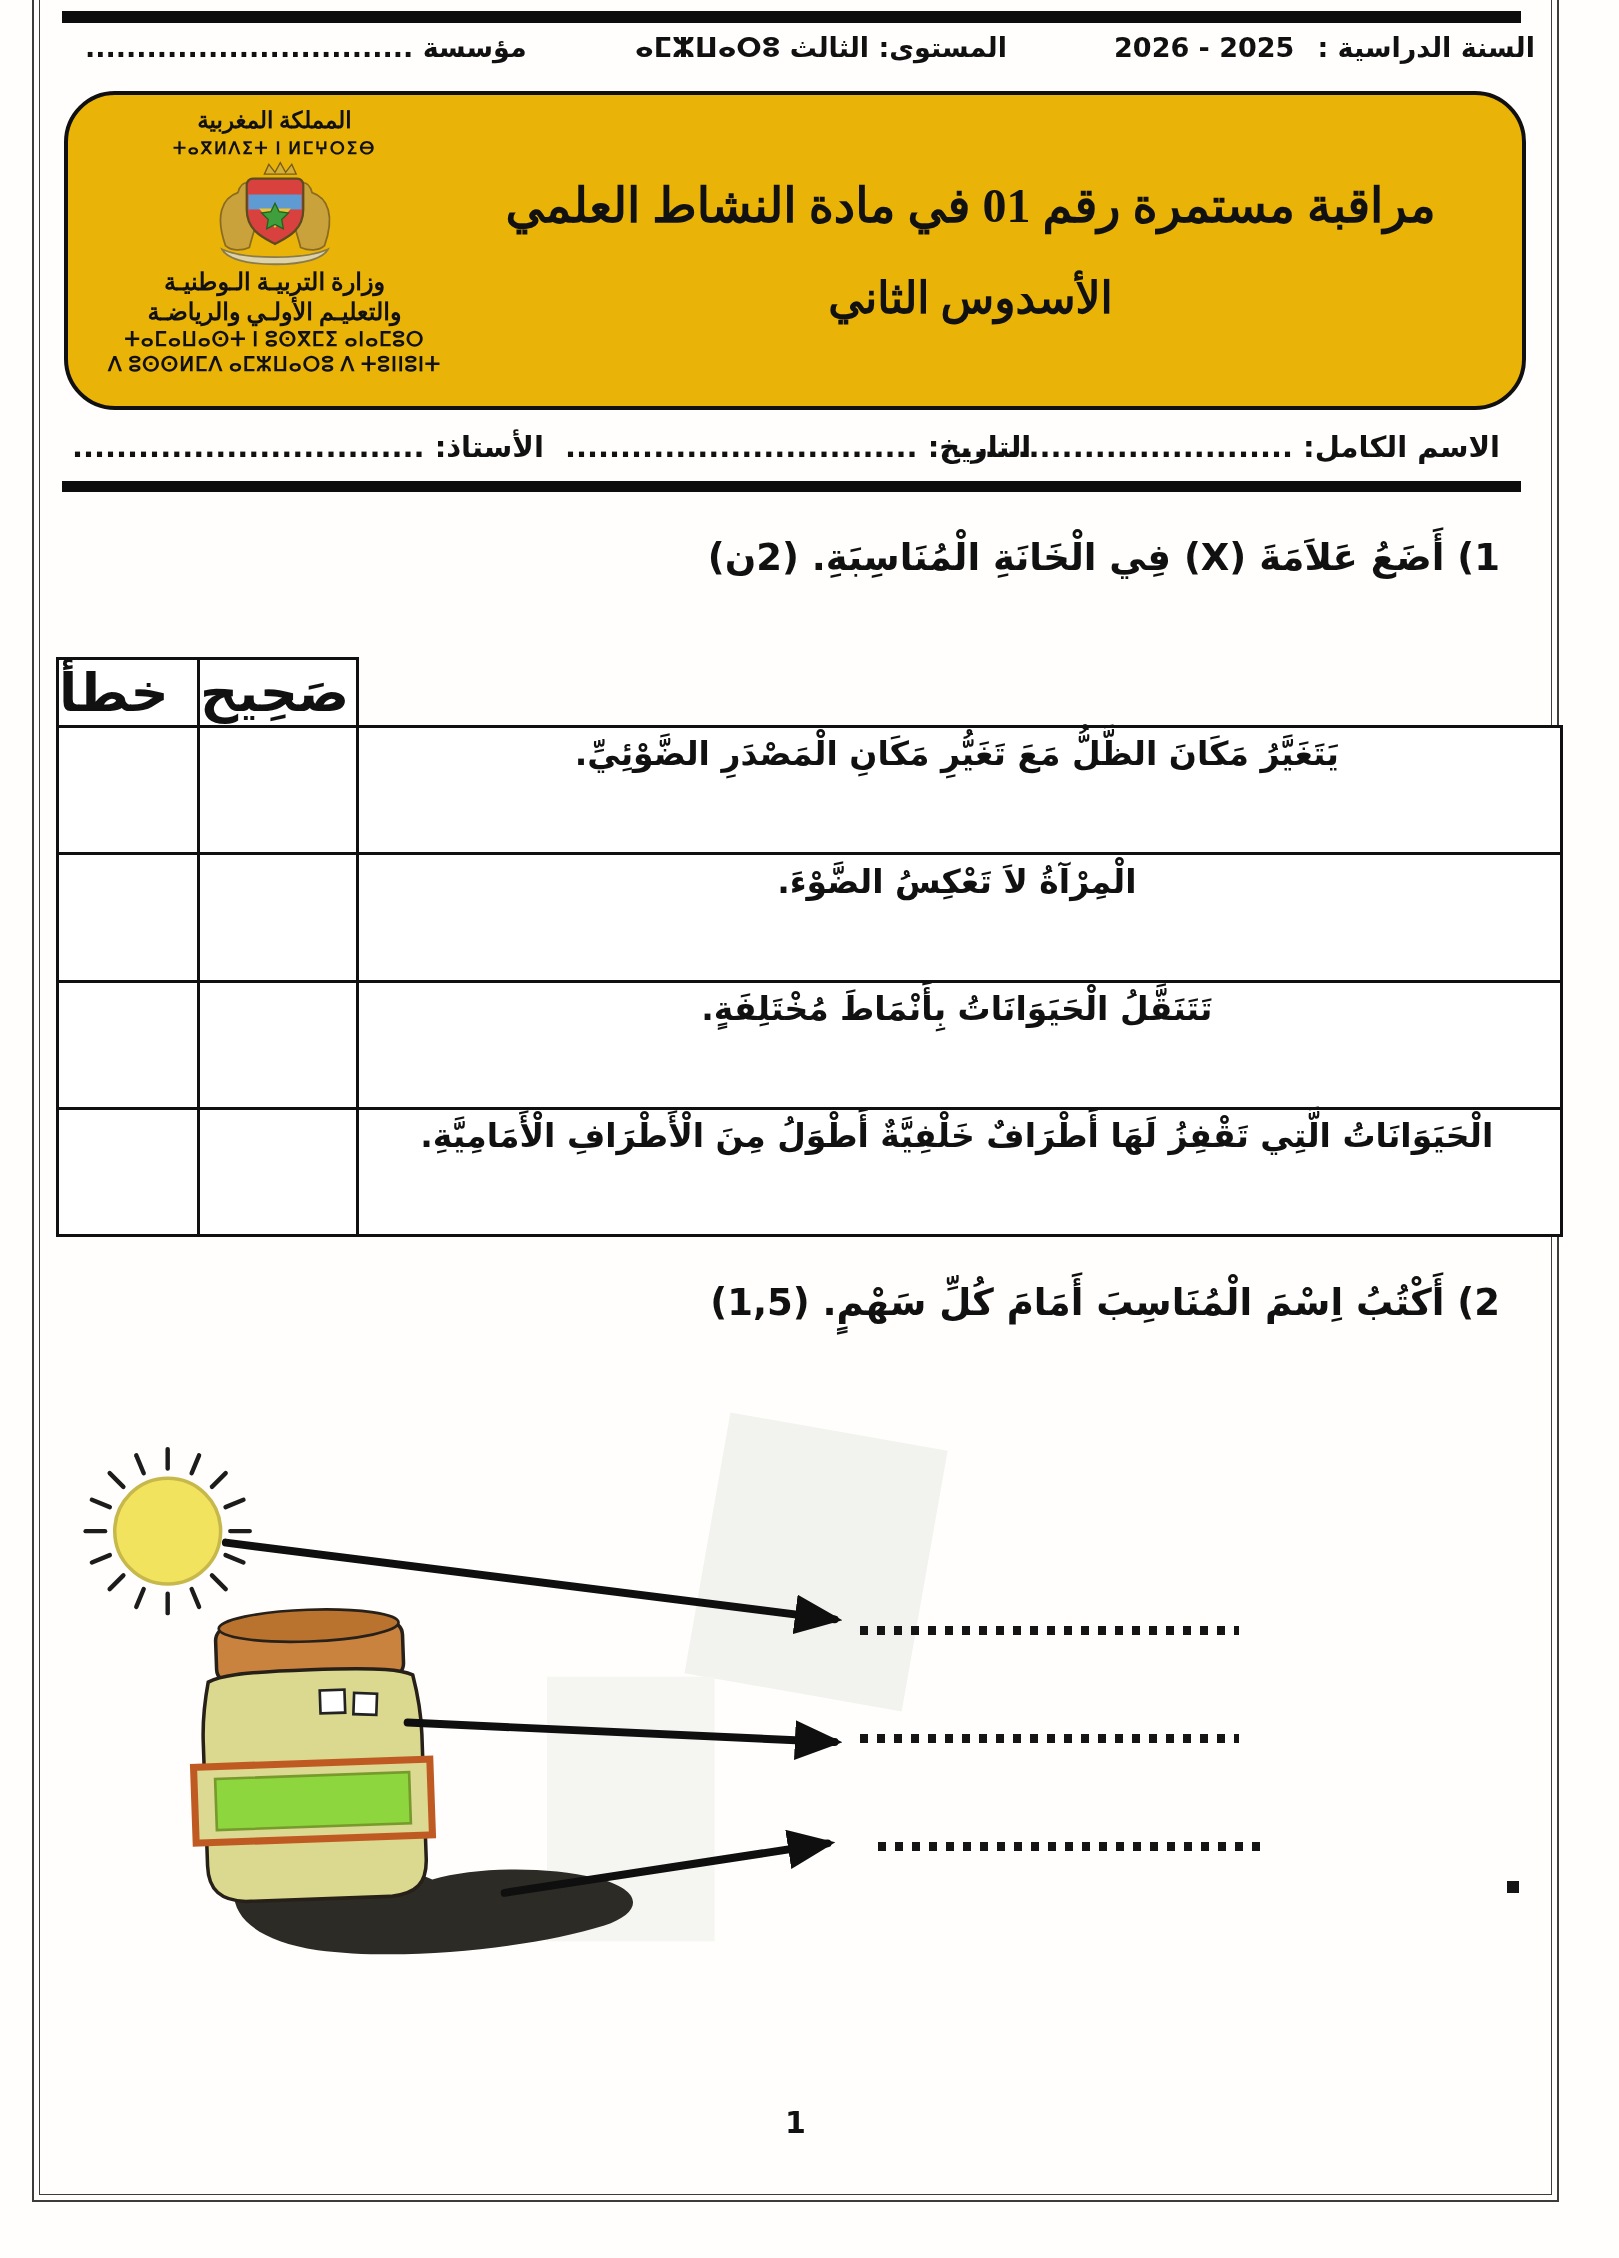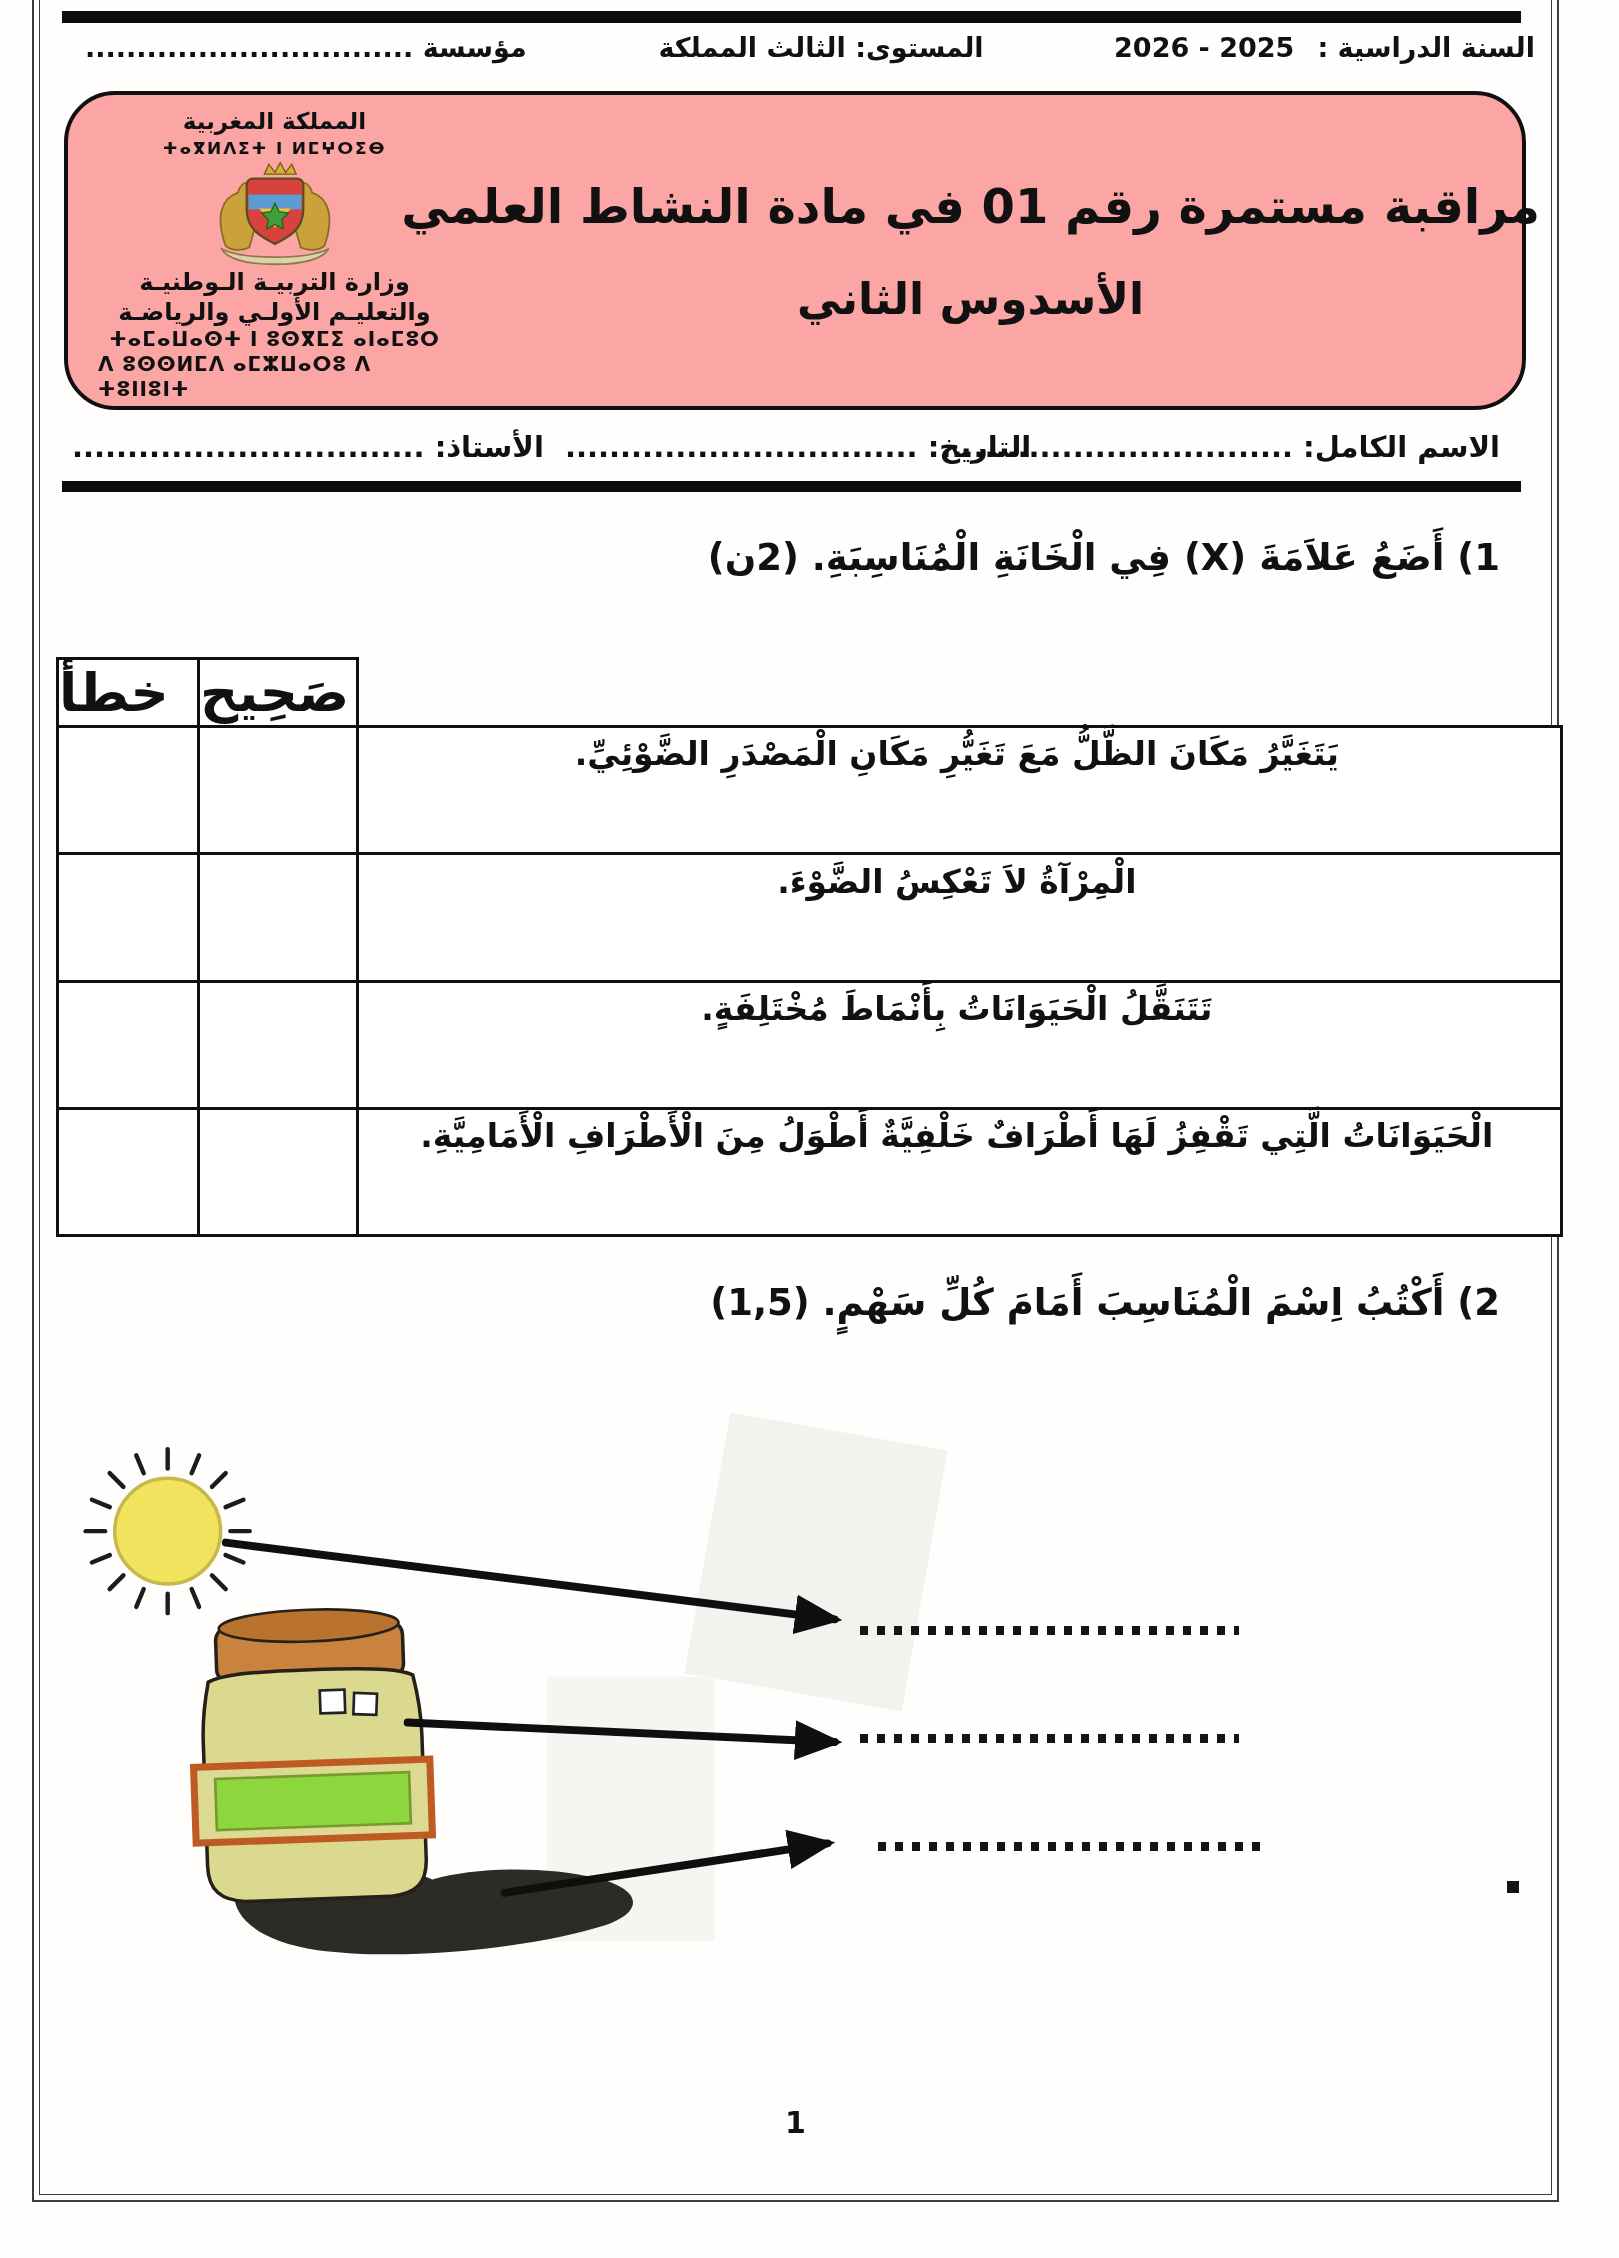--- a/index.html
+++ b/index.html
@@ -13,21 +13,21 @@
   .hr-thick{position:absolute;left:62px;top:481px;width:1459px;height:10.6px;background:#0d0d0d;}
 
   .meta{position:absolute;top:32px;font-size:27px;font-weight:bold;white-space:nowrap;}
   .meta .gap{display:inline-block;width:23px;}
   .meta-year{right:85px;}
   .meta-level{left:618px;width:406px;text-align:center;}
   .meta-inst{left:85px;}
   .dots{font-weight:bold;letter-spacing:0.9px;}
 
   .header-box{position:absolute;left:64px;top:91px;width:1454px;height:311px;
-              border:4.4px solid #101010;border-radius:51px;background:#fca5a5;}
+              border:4.4px solid #101010;border-radius:51px;background:#eab308;font-family:Liberation Serif, serif;}
   .logo{position:absolute;left:30px;top:12.4px;width:353px;display:flex;flex-direction:column;
         align-items:center;line-height:1.25;}
   .k-ar{font-size:23px;font-weight:bold;}
   .k-tf{font-size:17px;font-weight:bold;letter-spacing:1.8px;margin-top:1.8px;}
   .m-ar{font-size:24px;font-weight:bold;}
   .m-tf{font-size:20px;font-weight:bold;letter-spacing:0.9px;}
   .title-wrap{position:absolute;left:360px;right:8.8px;top:0;bottom:0;display:flex;
               flex-direction:column;align-items:center;justify-content:center;gap:39px;}
   .title-l1{font-size:48px;font-weight:bold;white-space:nowrap;}
   .title-l2{font-size:44px;font-weight:bold;}
@@ -73,21 +73,21 @@
   <div class="frame-outer">
     <div class="frame-inner"></div>
   </div>
   <div class="top-bar"></div>
 
   <div class="meta meta-year" dir="rtl">
     <span>السنة الدراسية :</span><span class="gap"></span><span>2025 - 2026</span>
   </div>
   <div class="meta meta-level" dir="rtl">
     <span>المستوى:</span>
-    <span>الثالث المملكة</span>
+    <span>الثالث ⴰⵎⵣⵡⴰⵔⵓ</span>
   </div>
   <div class="meta meta-inst" dir="rtl">
     <span>مؤسسة</span>
     <span class="dots">................................</span>
   </div>
 
   <div class="header-box">
     <div class="logo">
       <div class="k-ar">المملكة المغربية</div>
       <div class="k-tf">ⵜⴰⴳⵍⴷⵉⵜ ⵏ ⵍⵎⵖⵔⵉⴱ</div>

